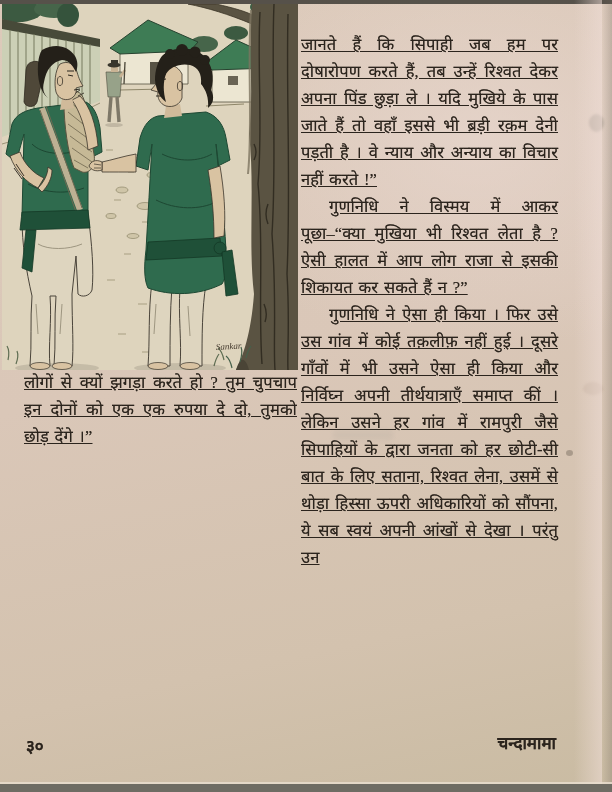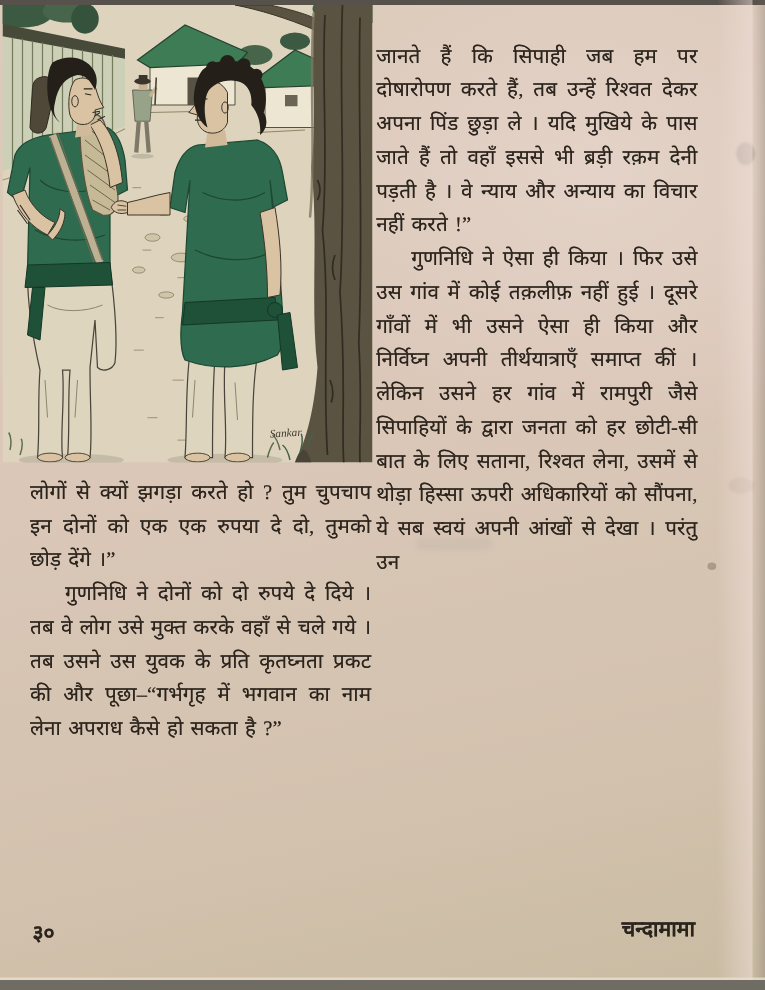--- a/index.html
+++ b/index.html
@@ -24,24 +24,25 @@
     background:linear-gradient(to right,rgba(240,222,216,0),rgba(240,222,216,.55));}
 
   .illustration{position:absolute;left:2px;top:4px;width:296px;height:366px;}
   .illustration svg{display:block;width:100%;height:100%;}
 
   .col{position:absolute;color:#2b241d;}
   .col p{
     margin:0;font-size:16.5px;line-height:27px;text-align:justify;
     letter-spacing:.1px;word-spacing:1.5px;
     text-shadow:0 0 .4px rgba(43,36,29,.55);
+    text-decoration:underline;
   }
   .col p.indent{text-indent:28px;}
   .col-right{left:301px;top:31px;width:257px;}
-  .col-left{left:24px;top:380px;width:273px;}
+  .col-left{left:24px;top:369px;width:273px;}
 
   .footer-page-number{
     position:absolute;left:26px;top:734px;font-size:17px;font-weight:bold;
     color:#2b241d;text-shadow:0 0 .4px rgba(43,36,29,.5);text-align:center;
   }
   .footer-magazine{
     position:absolute;right:56px;top:731px;font-size:17px;font-weight:bold;
     color:#2b241d;text-shadow:0 0 .4px rgba(43,36,29,.5);
   }
 
@@ -209,26 +210,26 @@
         <circle cx="193" cy="48" r="5.5" fill="#242019"></circle>
           <circle cx="203" cy="56" r="5" fill="#242019"></circle>
       </g>
 
       <text x="214" y="346" font-size="9" font-style="italic" fill="#42382c" transform="rotate(-3 214 346)">Sankar</text>
     </svg>
   </div>
 
   <div class="col col-right">
     <p>जानते हैं कि सिपाही जब हम पर दोषारोपण करते हैं, तब उन्हें रिश्वत देकर अपना पिंड छुड़ा ले । यदि मुखिये के पास जाते हैं तो वहाँ इससे भी ब्रड़ी रक़म देनी पड़ती है । वे न्याय और अन्याय का विचार नहीं करते !”</p>
+    <p class="indent">गुणनिधि ने विस्मय में आकर पूछा–“क्या मुखिया भी रिश्वत लेता है ? ऐसी हालत में आप लोग राजा से इसकी शिकायत कर सकते हैं न ?”</p>
     <p class="indent">गुणनिधि ने ऐसा ही किया । फिर उसे उस गांव में कोई तक़लीफ़ नहीं हुई । दूसरे गाँवों में भी उसने ऐसा ही किया और निर्विघ्न अपनी तीर्थयात्राएँ समाप्त कीं । लेकिन उसने हर गांव में रामपुरी जैसे सिपाहियों के द्वारा जनता को हर छोटी-सी बात के लिए सताना, रिश्वत लेना, उसमें से थोड़ा हिस्सा ऊपरी अधिकारियों को सौंपना, ये सब स्वयं अपनी आंखों से देखा । परंतु उन</p>
   </div>
 
   <div class="col col-left">
     <p>लोगों से क्यों झगड़ा करते हो ? तुम चुपचाप इन दोनों को एक एक रुपया दे दो, तुमको छोड़ देंगे ।”</p>
-    <p class="indent">गुणनिधि ने दोनों को दो रुपये दे दिये । तब वे लोग उसे मुक्त करके वहाँ से चले गये । तब उसने उस युवक के प्रति कृतघ्नता प्रकट की और पूछा–“गर्भगृह में भगवान का नाम लेना अपराध कैसे हो सकता है ?”</p>
   </div>
 
   <span class="footer-page-number">३०</span>
   <span class="footer-magazine">चन्दामामा</span>
 
   <div class="blemish b1"></div>
   <div class="blemish b2"></div>
   <div class="blemish b3"></div>
   <div class="blemish b4"></div>
 

